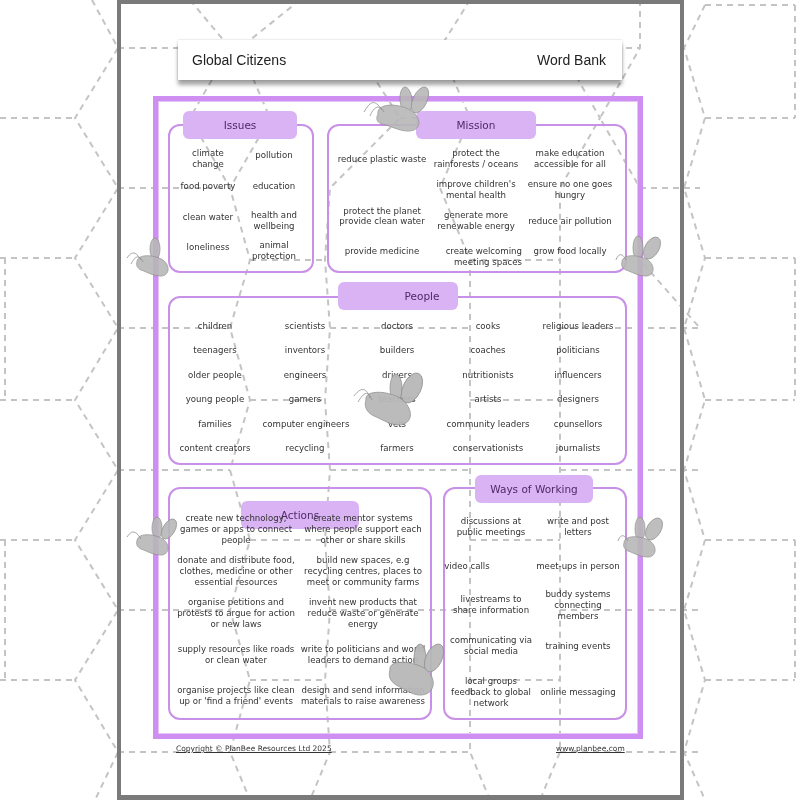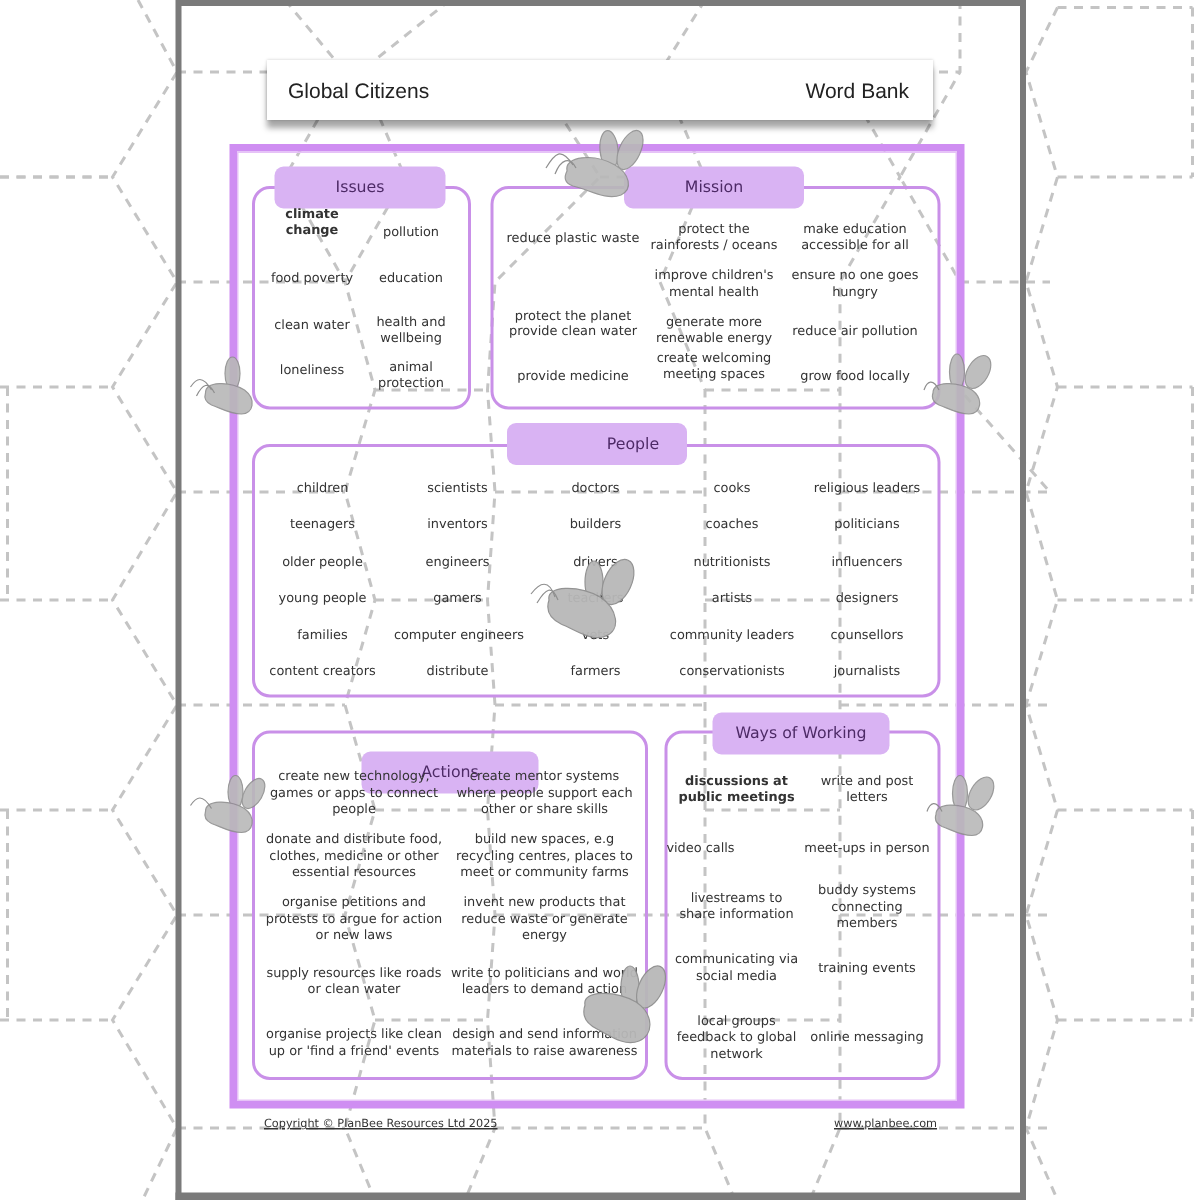--- a/index.html
+++ b/index.html
@@ -120,21 +120,21 @@
   <span>Global Citizens</span>
   <span>Word Bank</span>
 </div>
 
 <div class="frame"></div>
 <div class="frame-inner"></div>
 
 <div class="box" style="left:168px; top:124px; width:146px; height:149px;"></div>
 <div class="tab" style="left:183px; top:111px; width:114px; height:28px;">Issues</div>
 <div>
-  <div class="cell" style="left:176px; top:136px; width:64px; height:26px;font-weight:bold;">climate change</div>
+  <div class="cell" style="left:176px; top:146px; width:64px; height:26px;">climate change</div>
   <div class="cell" style="left:242px; top:146px; width:64px; height:18px;">pollution</div>
   <div class="cell" style="left:172px; top:178px; width:72px; height:16px;">food poverty</div>
   <div class="cell" style="left:242px; top:178px; width:64px; height:16px;">education</div>
   <div class="cell" style="left:172px; top:209px; width:72px; height:16px;">clean water</div>
   <div class="cell" style="left:242px; top:208px; width:64px; height:26px;">health and wellbeing</div>
   <div class="cell" style="left:172px; top:239px; width:72px; height:16px;">loneliness</div>
   <div class="cell" style="left:242px; top:238px; width:64px; height:26px;">animal protection</div>
 </div>
 
 <div class="box" style="left:327px; top:124px; width:300px; height:149px;"></div>
@@ -143,21 +143,21 @@
   <div class="cell" style="left:334px; top:146px; width:96px; height:26px;">reduce plastic waste</div>
   <div class="cell" style="left:430px; top:146px; width:92px; height:26px;">protect the rainforests / oceans</div>
   <div class="cell" style="left:522px; top:146px; width:96px; height:26px;">make education accessible for all</div>
   <div class="cell" style="left:334px; top:177px; width:96px; height:26px;margin-top:21px;">protect the planet</div>
   <div class="cell" style="left:430px; top:177px; width:92px; height:26px;">improve children's mental health</div>
   <div class="cell" style="left:522px; top:177px; width:96px; height:26px;">ensure no one goes hungry</div>
   <div class="cell" style="left:334px; top:208px; width:96px; height:26px;">provide clean water</div>
   <div class="cell" style="left:430px; top:208px; width:92px; height:26px;">generate more renewable energy</div>
   <div class="cell" style="left:522px; top:208px; width:96px; height:26px;">reduce air pollution</div>
   <div class="cell" style="left:334px; top:238px; width:96px; height:26px;">provide medicine</div>
-  <div class="cell" style="left:430px; top:232px; width:92px; height:26px;">create welcoming meeting spaces</div>
+  <div class="cell" style="left:430px; top:244px; width:92px; height:26px;text-align:right;">create welcoming meeting spaces</div>
   <div class="cell" style="left:522px; top:238px; width:96px; height:26px;">grow food locally</div>
 </div>
 
 <div class="box" style="left:168px; top:296px; width:459px; height:169px;"></div>
 <div class="tab" style="left:338px; top:282px; width:120px; height:28px;padding-left:48px;">People</div>
 <div>
 
   <div class="cell" style="left:170px; top:319px; width:90px; height:14px;">children</div>
   <div class="cell" style="left:260px; top:319px; width:90px; height:14px;">scientists</div>
   <div class="cell" style="left:352px; top:319px; width:90px; height:14px;">doctors</div>
@@ -182,21 +182,21 @@
   <div class="cell" style="left:443px; top:392px; width:90px; height:14px;">artists</div>
   <div class="cell" style="left:530px; top:392px; width:96px; height:14px;">designers</div>
 
   <div class="cell" style="left:170px; top:417px; width:90px; height:14px;">families</div>
   <div class="cell" style="left:256px; top:417px; width:100px; height:14px;">computer engineers</div>
   <div class="cell" style="left:352px; top:417px; width:90px; height:14px;">vets</div>
   <div class="cell" style="left:438px; top:417px; width:100px; height:14px;">community leaders</div>
   <div class="cell" style="left:530px; top:417px; width:96px; height:14px;">counsellors</div>
 
   <div class="cell" style="left:170px; top:441px; width:90px; height:14px;">content creators</div>
-  <div class="cell" style="left:260px; top:441px; width:90px; height:14px;">distribute</div>
+  <div class="cell" style="left:260px; top:441px; width:90px; height:14px;">recycling</div>
   <div class="cell" style="left:352px; top:441px; width:90px; height:14px;">farmers</div>
   <div class="cell" style="left:438px; top:441px; width:100px; height:14px;">conservationists</div>
   <div class="cell" style="left:530px; top:441px; width:96px; height:14px;">journalists</div>
 </div>
 
 <div class="box" style="left:168px; top:487px; width:264px; height:233px;"></div>
 <div class="tab" style="left:241px; top:501px; width:118px; height:28px;">Actions</div>
 <div>
   <div class="cell" style="left:174px; top:511px; width:124px; height:36px;">create new technology, games or apps to connect people</div>
   <div class="cell" style="left:300px; top:511px; width:126px; height:36px;">create mentor systems where people support each other or share skills</div>
@@ -206,21 +206,21 @@
   <div class="cell" style="left:300px; top:595px; width:126px; height:36px;">invent new products that reduce waste or generate energy</div>
   <div class="cell" style="left:174px; top:642px; width:124px; height:26px;">supply resources like roads or clean water</div>
   <div class="cell" style="left:300px; top:637px; width:126px; height:36px;">write to politicians and world leaders to demand action</div>
   <div class="cell" style="left:174px; top:683px; width:124px; height:26px;">organise projects like clean up or 'find a friend' events</div>
   <div class="cell" style="left:300px; top:683px; width:126px; height:26px;">design and send information materials to raise awareness</div>
 </div>
 
 <div class="box" style="left:443px; top:487px; width:184px; height:233px;"></div>
 <div class="tab" style="left:475px; top:475px; width:118px; height:28px;">Ways of Working</div>
 <div>
-  <div class="cell" style="left:448px; top:514px; width:86px; height:26px;font-weight:bold;">discussions at public meetings</div>
+  <div class="cell" style="left:448px; top:514px; width:86px; height:26px;">discussions at public meetings</div>
   <div class="cell" style="left:534px; top:514px; width:88px; height:26px;">write and post letters</div>
   <div class="cell" style="left:424px; top:559px; width:86px; height:14px;">video calls</div>
   <div class="cell" style="left:530px; top:559px; width:96px; height:14px;">meet-ups in person</div>
   <div class="cell" style="left:448px; top:592px; width:86px; height:26px;">livestreams to share information</div>
   <div class="cell" style="left:534px; top:587px; width:88px; height:36px;">buddy systems connecting members</div>
   <div class="cell" style="left:444px; top:633px; width:94px; height:26px;">communicating via social media</div>
   <div class="cell" style="left:534px; top:639px; width:88px; height:14px;">training events</div>
   <div class="cell" style="left:446px; top:674px; width:90px; height:36px;">local groups feedback to global network</div>
   <div class="cell" style="left:534px; top:685px; width:88px; height:14px;">online messaging</div>
 </div>

